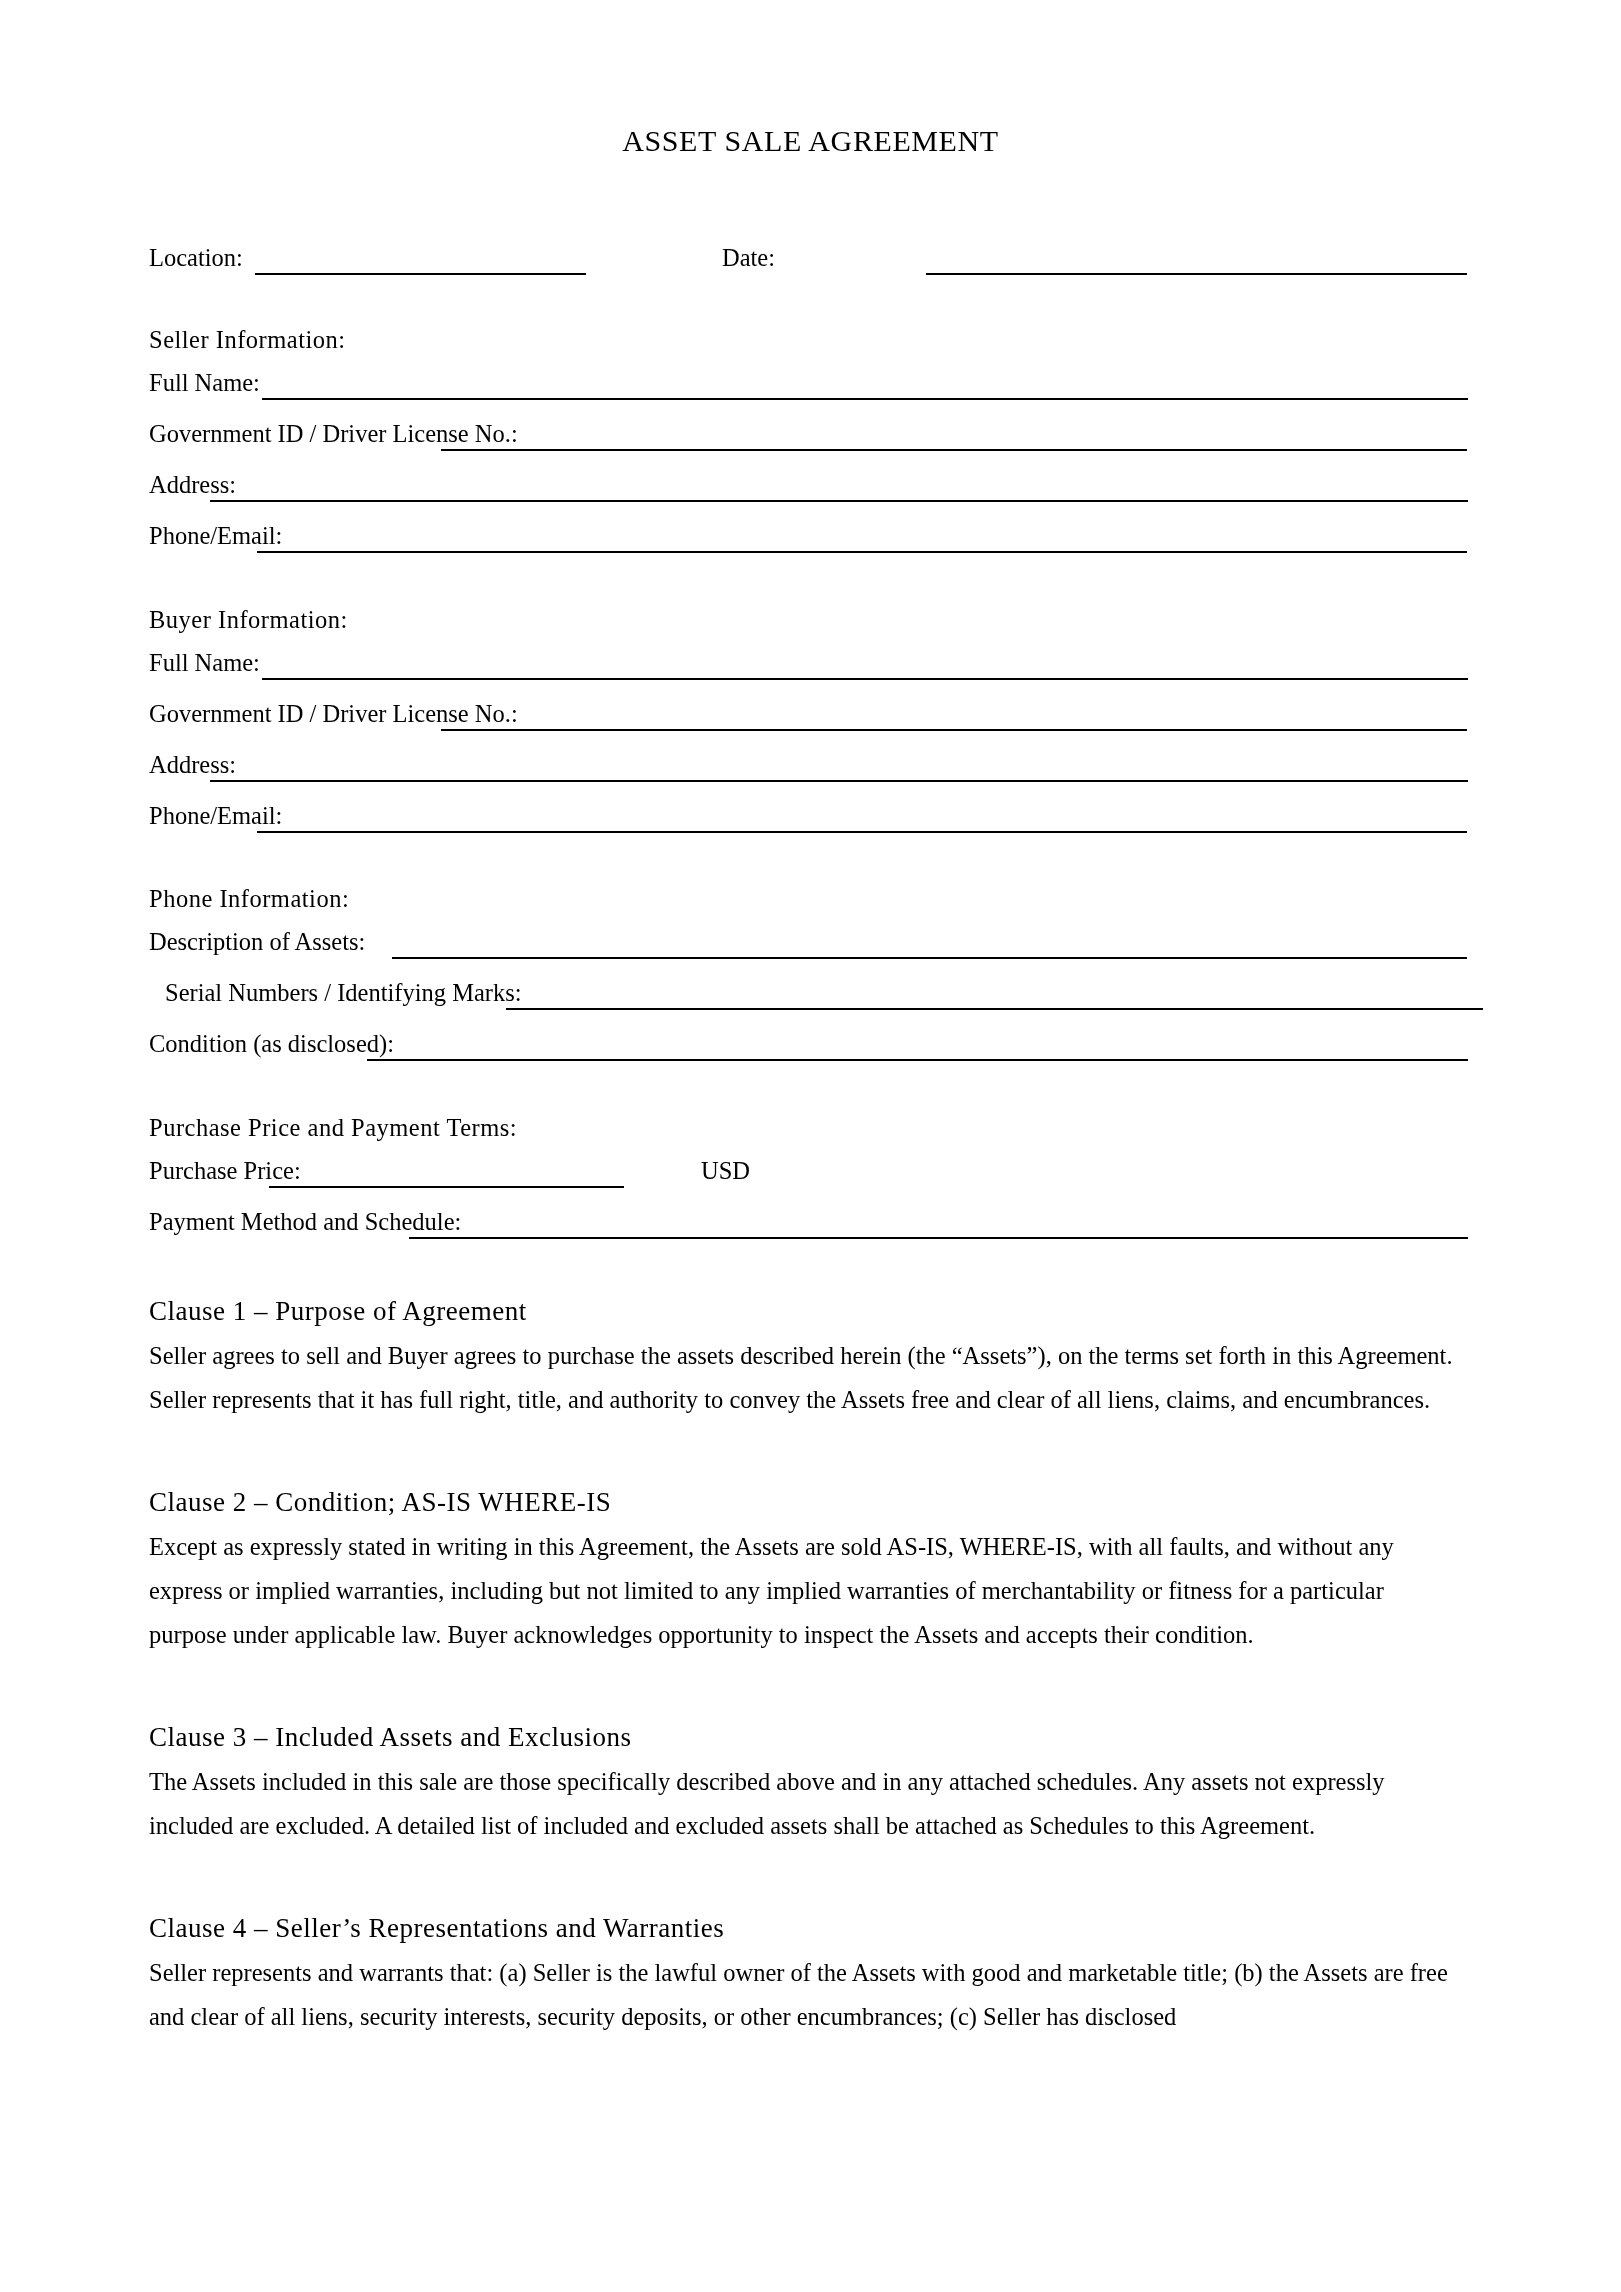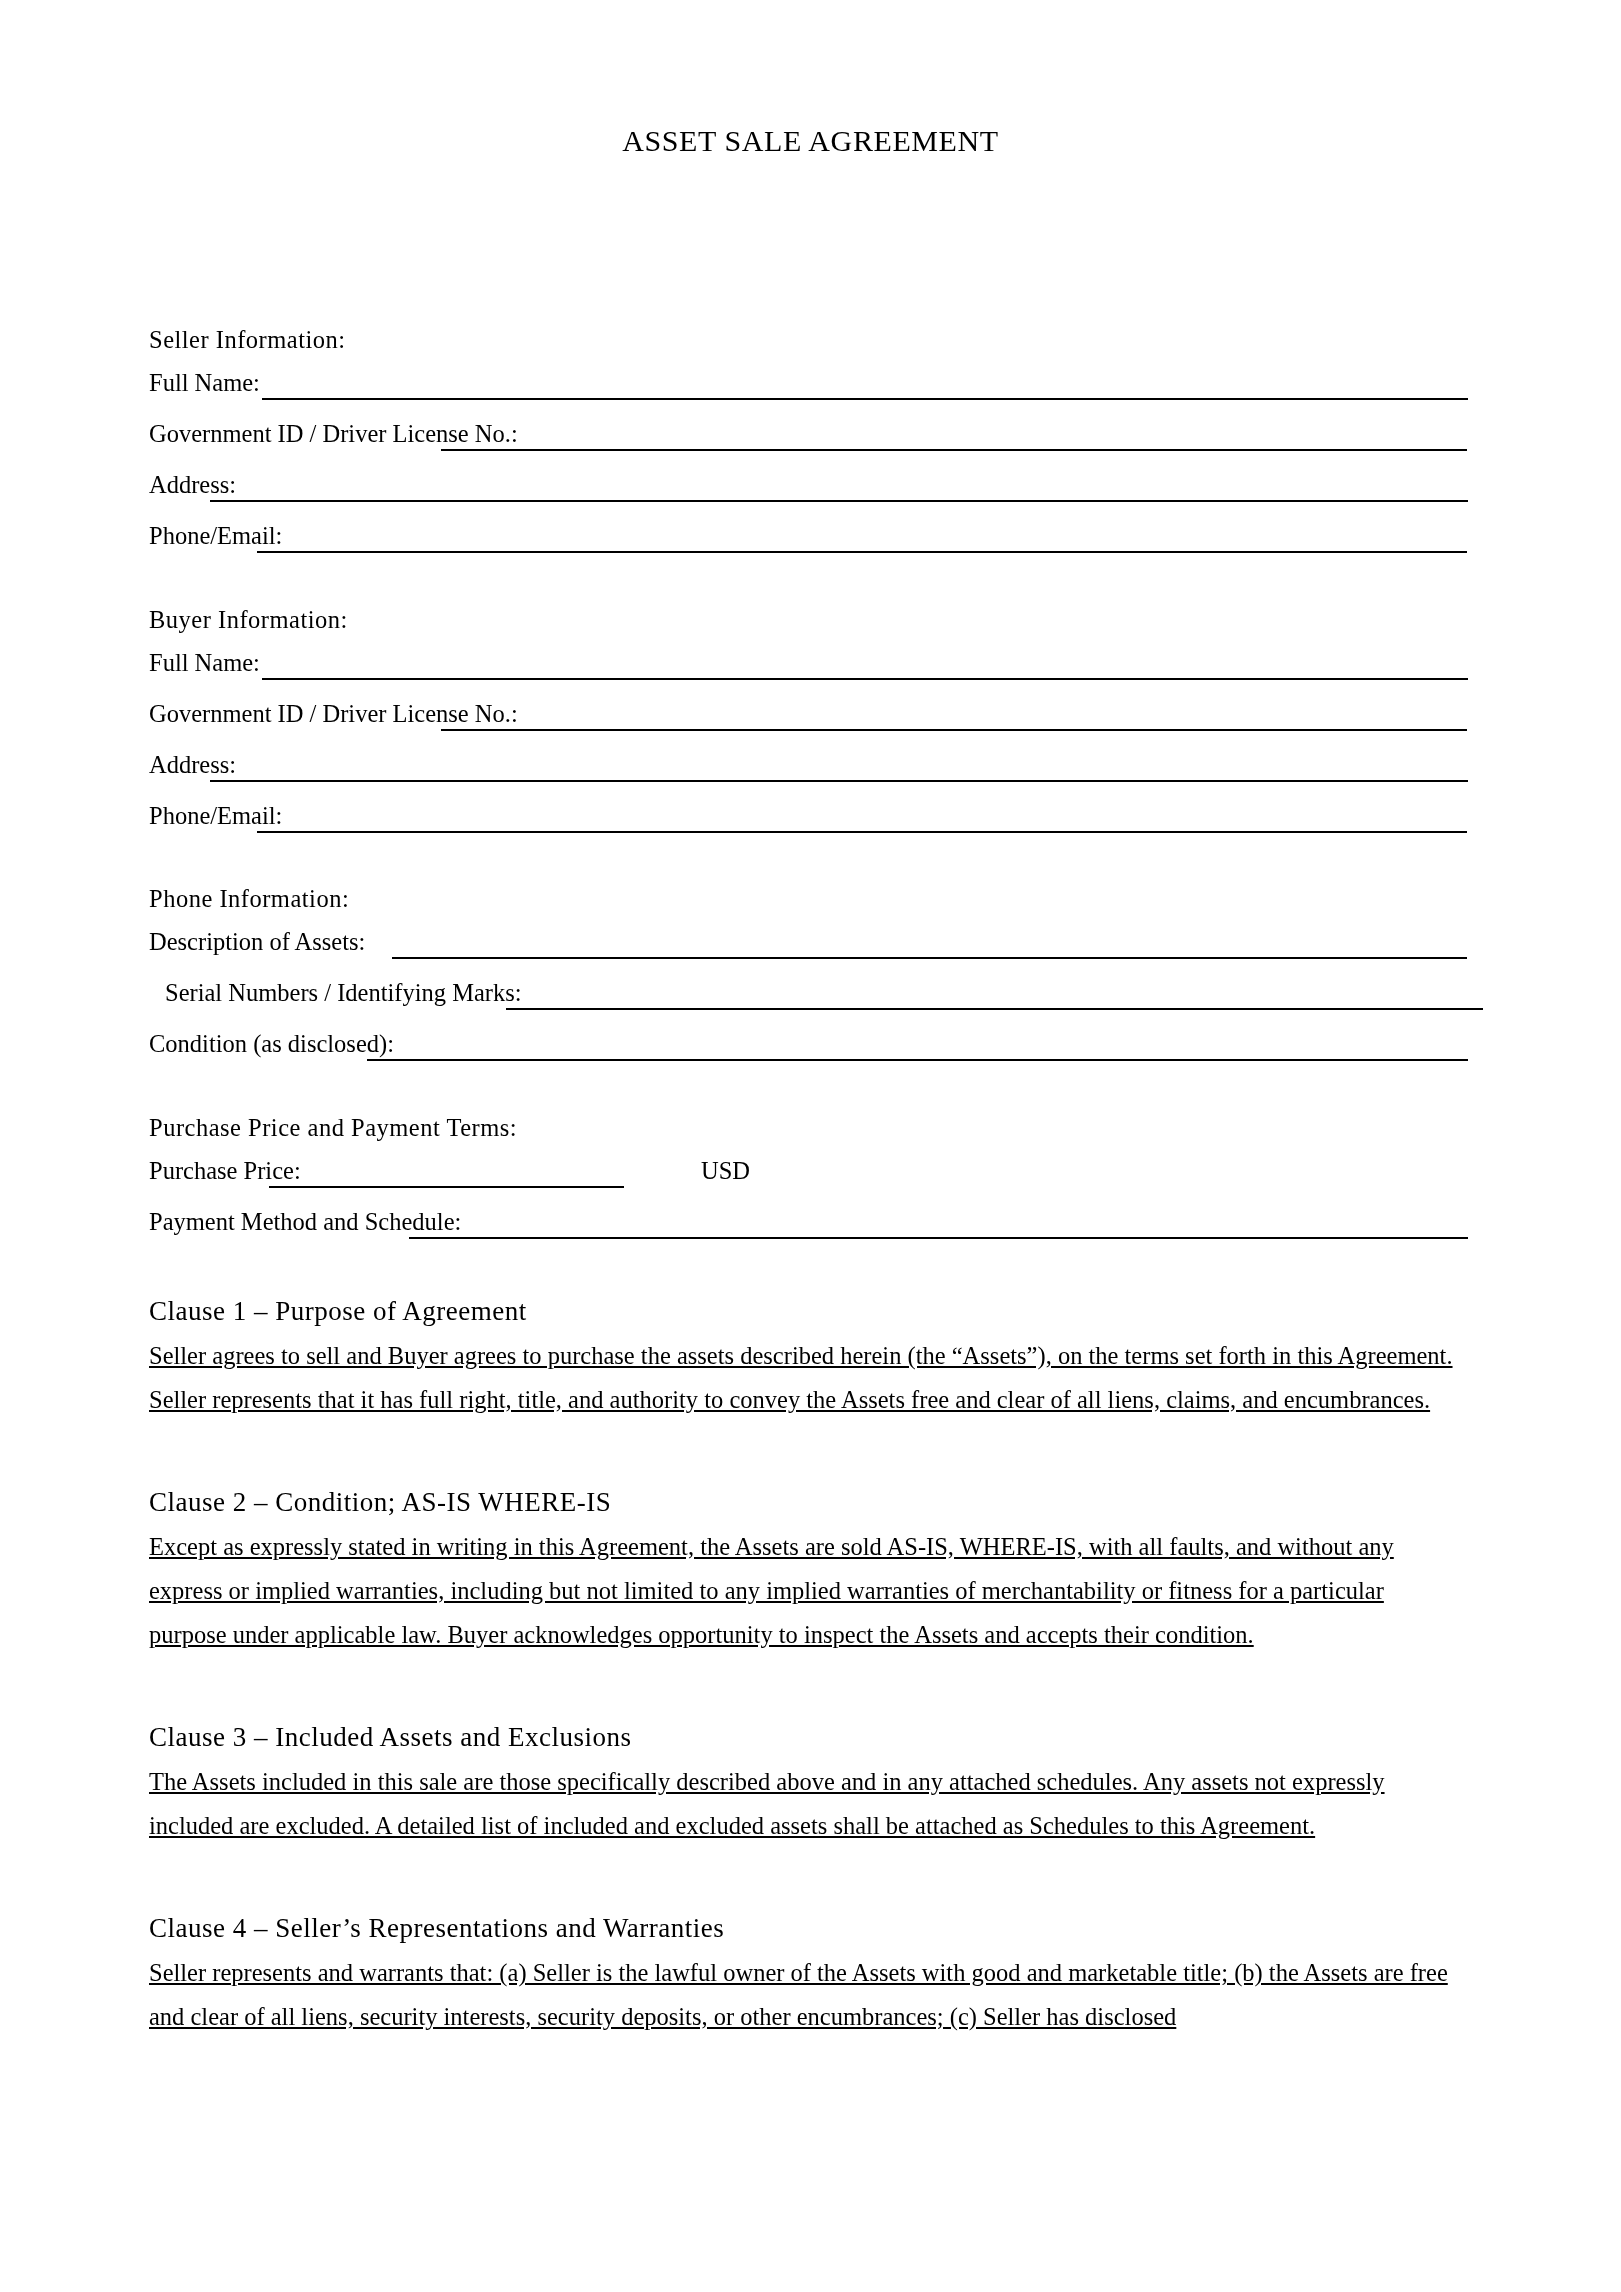--- a/index.html
+++ b/index.html
@@ -90,30 +90,37 @@
     white-space: nowrap;
   }
 
   .clause-body {
     position: absolute;
     left: 0;
     width: 1318px;
     font-size: 24.5px;
     line-height: 44px;
     text-align: left;
-    text-decoration: underline;
   }
 </style>
 </head>
 <body>
 
 <div class="page">
 
   <div class="doc-title">ASSET SALE AGREEMENT</div>
 
+  <div class="content" style="top:243px;">
+    <div class="field-row" style="height:45px;">
+      <span class="field-label">Location:</span>
+      <span class="rule" style="left:106px; width:331px;"></span>
+      <span class="field-label-inline" style="left:573px;">Date:</span>
+      <span class="rule" style="left:777px; width:541px;"></span>
+    </div>
+  </div>
 
   <div class="content" style="top:325px;">
     <div class="section-heading" style="top:0;">Seller Information:</div>
 
     <div class="field-row" style="position:absolute; top:43px; left:0; width:1318px;">
       <span class="field-label">Full Name:</span>
       <span class="rule" style="left:113px; width:1206px;"></span>
     </div>
 
     <div class="field-row" style="position:absolute; top:94px; left:0; width:1318px;">

